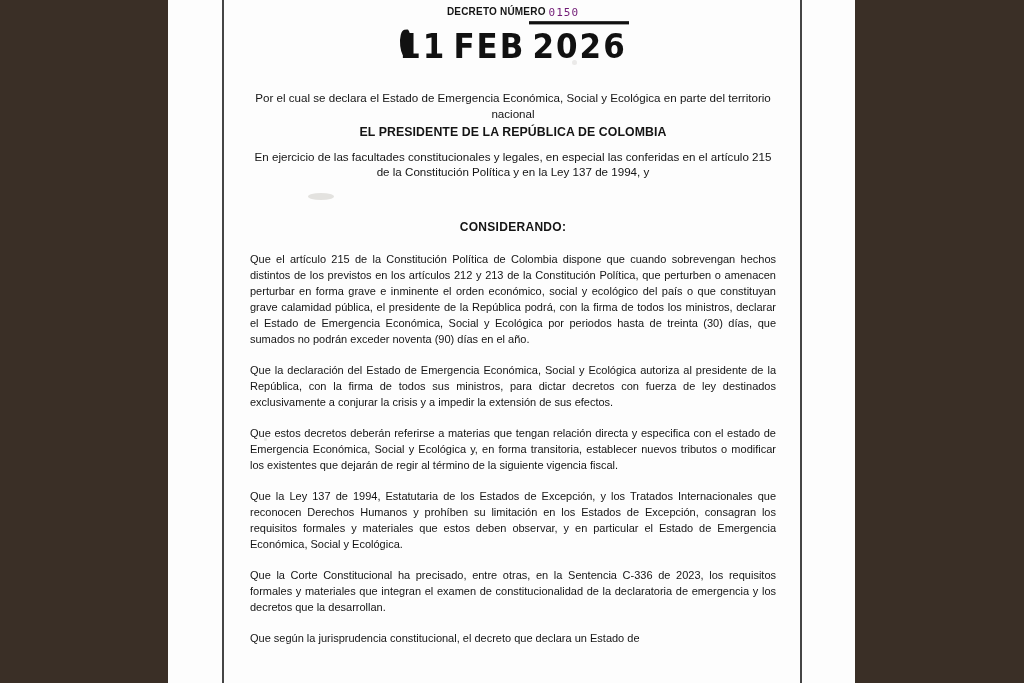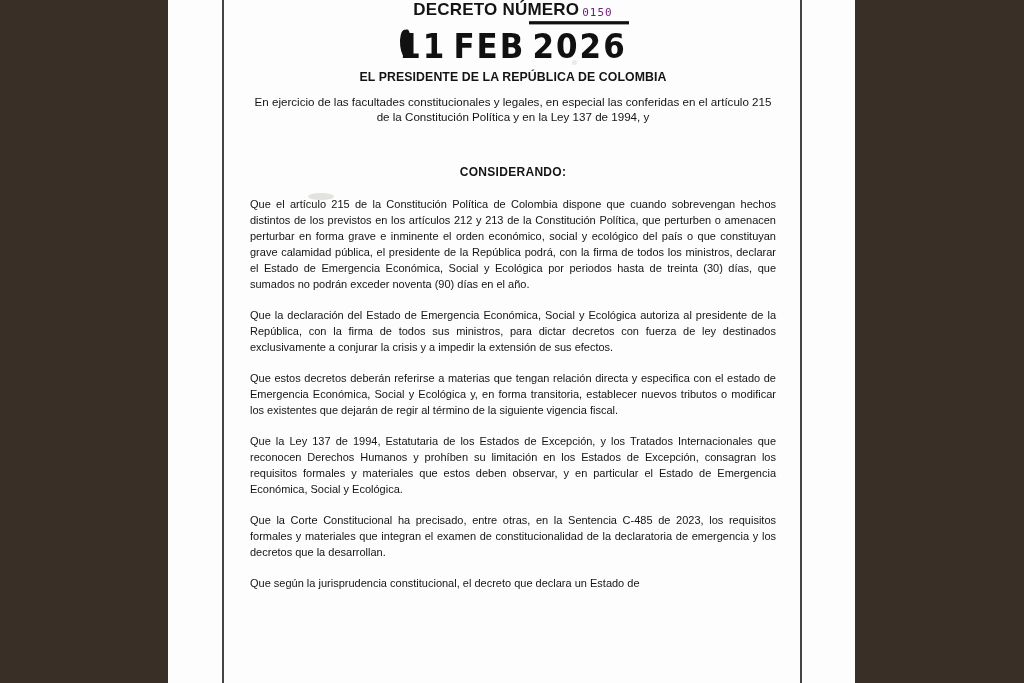--- a/index.html
+++ b/index.html
@@ -66,21 +66,21 @@
   }
 
   
   .decreto-line {
     text-align: center;
     padding-top: 1px;
     white-space: nowrap;
     line-height: 18px;
   }
   .decreto-label {
-    font-size: 17px;
+    font-size: 10px;
     font-weight: bold;
     letter-spacing: .2px;
   }
   .decreto-number {
     font-family: "DejaVu Sans Mono", monospace;
     font-size: 11px;
     font-weight: normal;
     letter-spacing: 1px;
     color: #701a75;
     vertical-align: -1px;
@@ -190,29 +190,30 @@
     <div id="content">
 
       <div class="decreto-line">
         <span class="decreto-label">DECRETO NÚMERO</span><span class="decreto-number">0150</span>
       </div>
 
       <div class="stamp-wrap">
         <span class="stamp"><span class="blot"></span><span>11</span><span style="display:inline-block;width:7px;"></span><span>FEB</span><span style="display:inline-block;width:7px;"></span><span class="yr">2026</span></span>
       </div>
 
+      <div class="center-block subject">Por el cual se declara el Estado de Emergencia Económica, Social y Ecológica en parte del territorio nacional</div>
 
       <div class="center-block president">EL PRESIDENTE DE LA REPÚBLICA DE COLOMBIA</div>
 
       <div class="center-block facultades">En ejercicio de las facultades constitucionales y legales, en especial las conferidas en el artículo 215 de la Constitución Política y en la Ley 137 de 1994, y</div>
 
       <div class="considerando">CONSIDERANDO:</div>
 
       <p class="body-para">Que el artículo 215 de la Constitución Política de Colombia dispone que cuando sobrevengan hechos distintos de los previstos en los artículos 212 y 213 de la Constitución Política, que perturben o amenacen perturbar en forma grave e inminente el orden económico, social y ecológico del país o que constituyan grave calamidad pública, el presidente de la República podrá, con la firma de todos los ministros, declarar el Estado de Emergencia Económica, Social y Ecológica por periodos hasta de treinta (30) días, que sumados no podrán exceder noventa (90) días en el año.</p>
       <p class="body-para">Que la declaración del Estado de Emergencia Económica, Social y Ecológica autoriza al presidente de la República, con la firma de todos sus ministros, para dictar decretos con fuerza de ley destinados exclusivamente a conjurar la crisis y a impedir la extensión de sus efectos.</p>
       <p class="body-para">Que estos decretos deberán referirse a materias que tengan relación directa y especifica con el estado de Emergencia Económica, Social y Ecológica y, en forma transitoria, establecer nuevos tributos o modificar los existentes que dejarán de regir al término de la siguiente vigencia fiscal.</p>
       <p class="body-para">Que la Ley 137 de 1994, Estatutaria de los Estados de Excepción, y los Tratados Internacionales que reconocen Derechos Humanos y prohíben su limitación en los Estados de Excepción, consagran los requisitos formales y materiales que estos deben observar, y en particular el Estado de Emergencia Económica, Social y Ecológica.</p>
-      <p class="body-para">Que la Corte Constitucional ha precisado, entre otras, en la Sentencia C-485 de 2023, los requisitos formales y materiales que integran el examen de constitucionalidad de la declaratoria de emergencia y los decretos que la desarrollan.</p>
+      <p class="body-para">Que la Corte Constitucional ha precisado, entre otras, en la Sentencia C-336 de 2023, los requisitos formales y materiales que integran el examen de constitucionalidad de la declaratoria de emergencia y los decretos que la desarrollan.</p>
       <p class="body-para clipped">Que según la jurisprudencia constitucional, el decreto que declara un Estado de</p>
 
     </div>
   </div>
 </div>
 
 </body></html>

